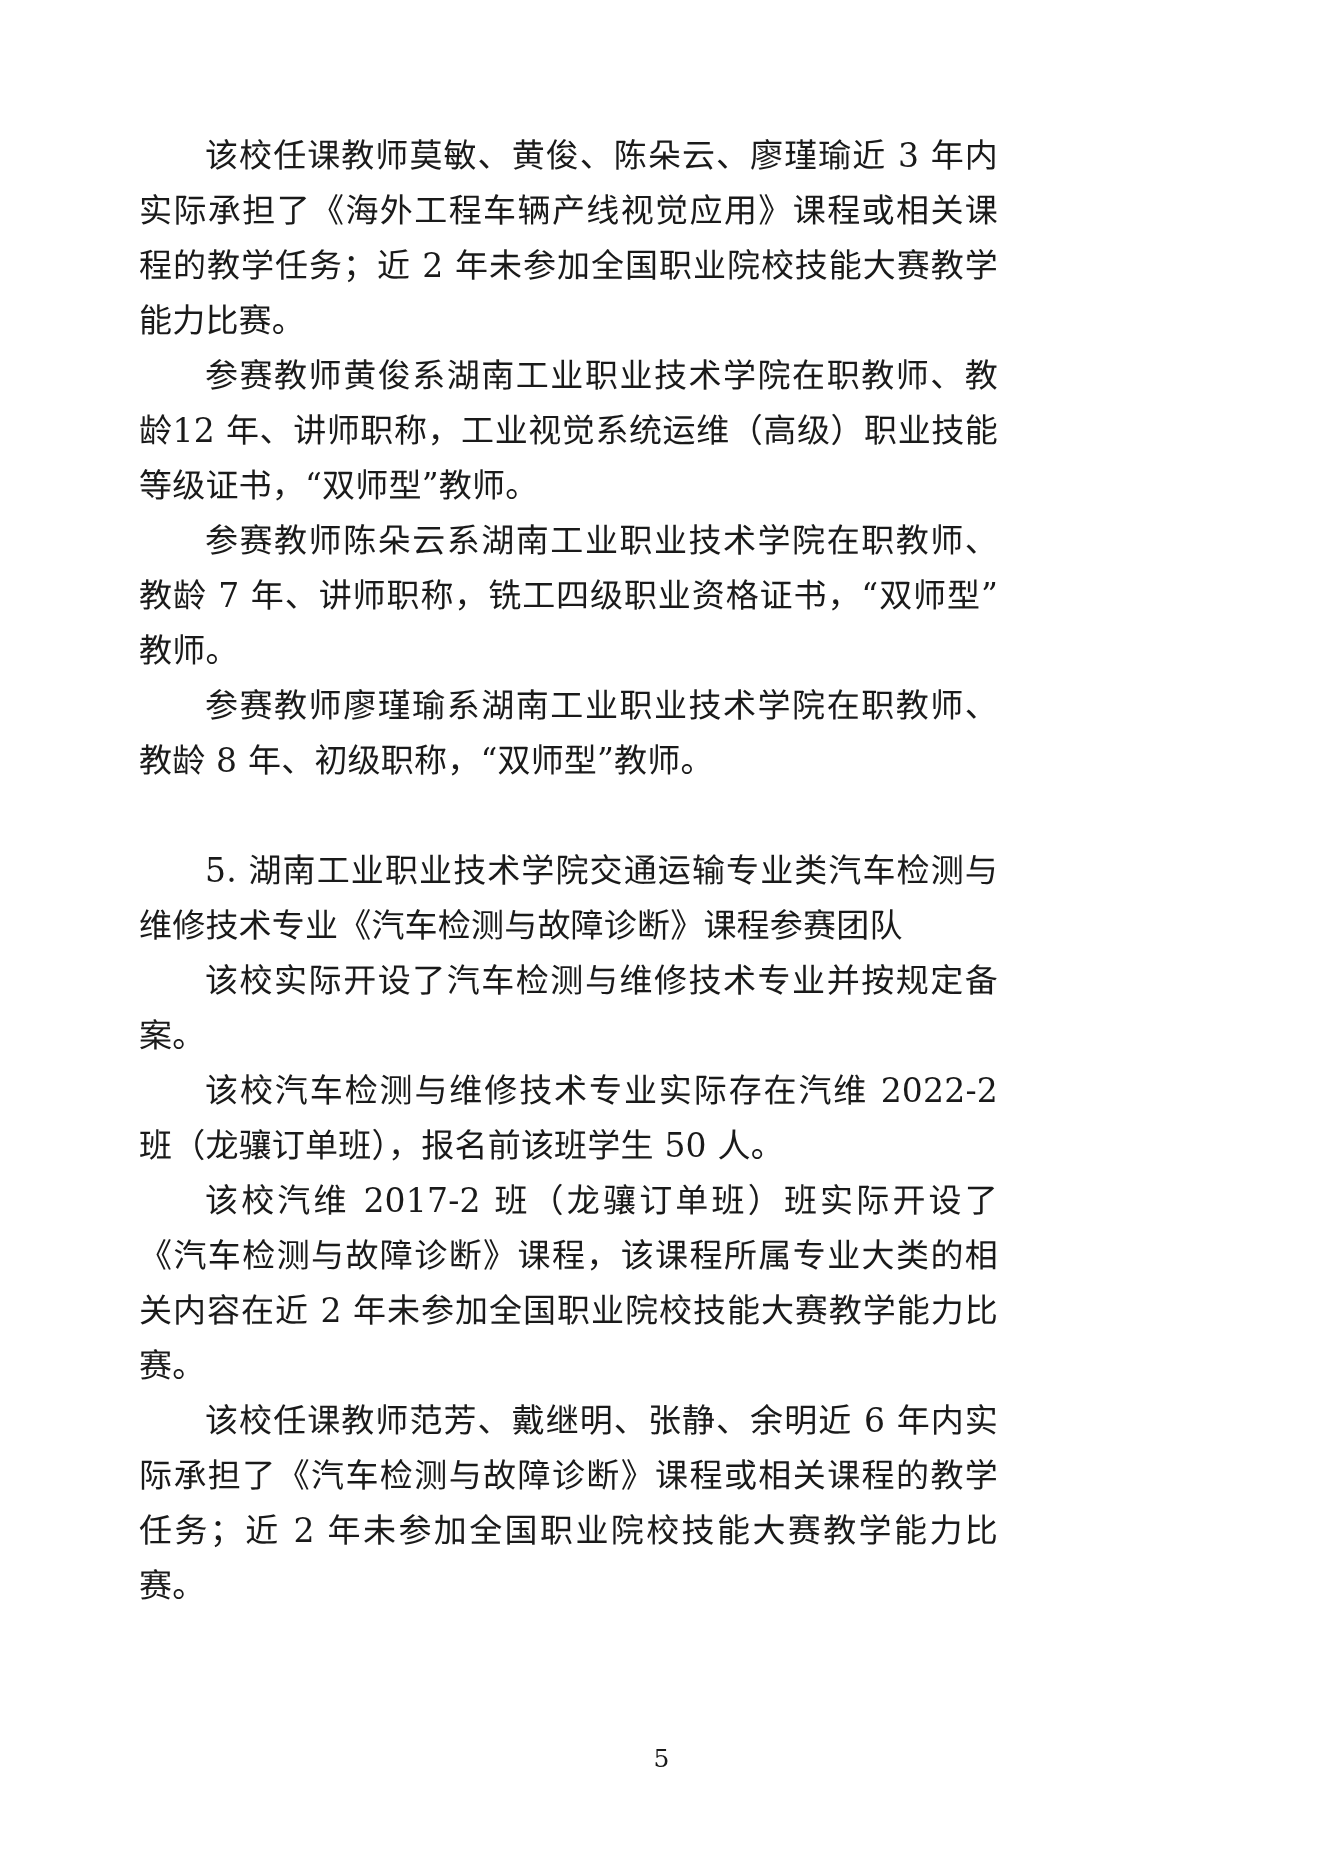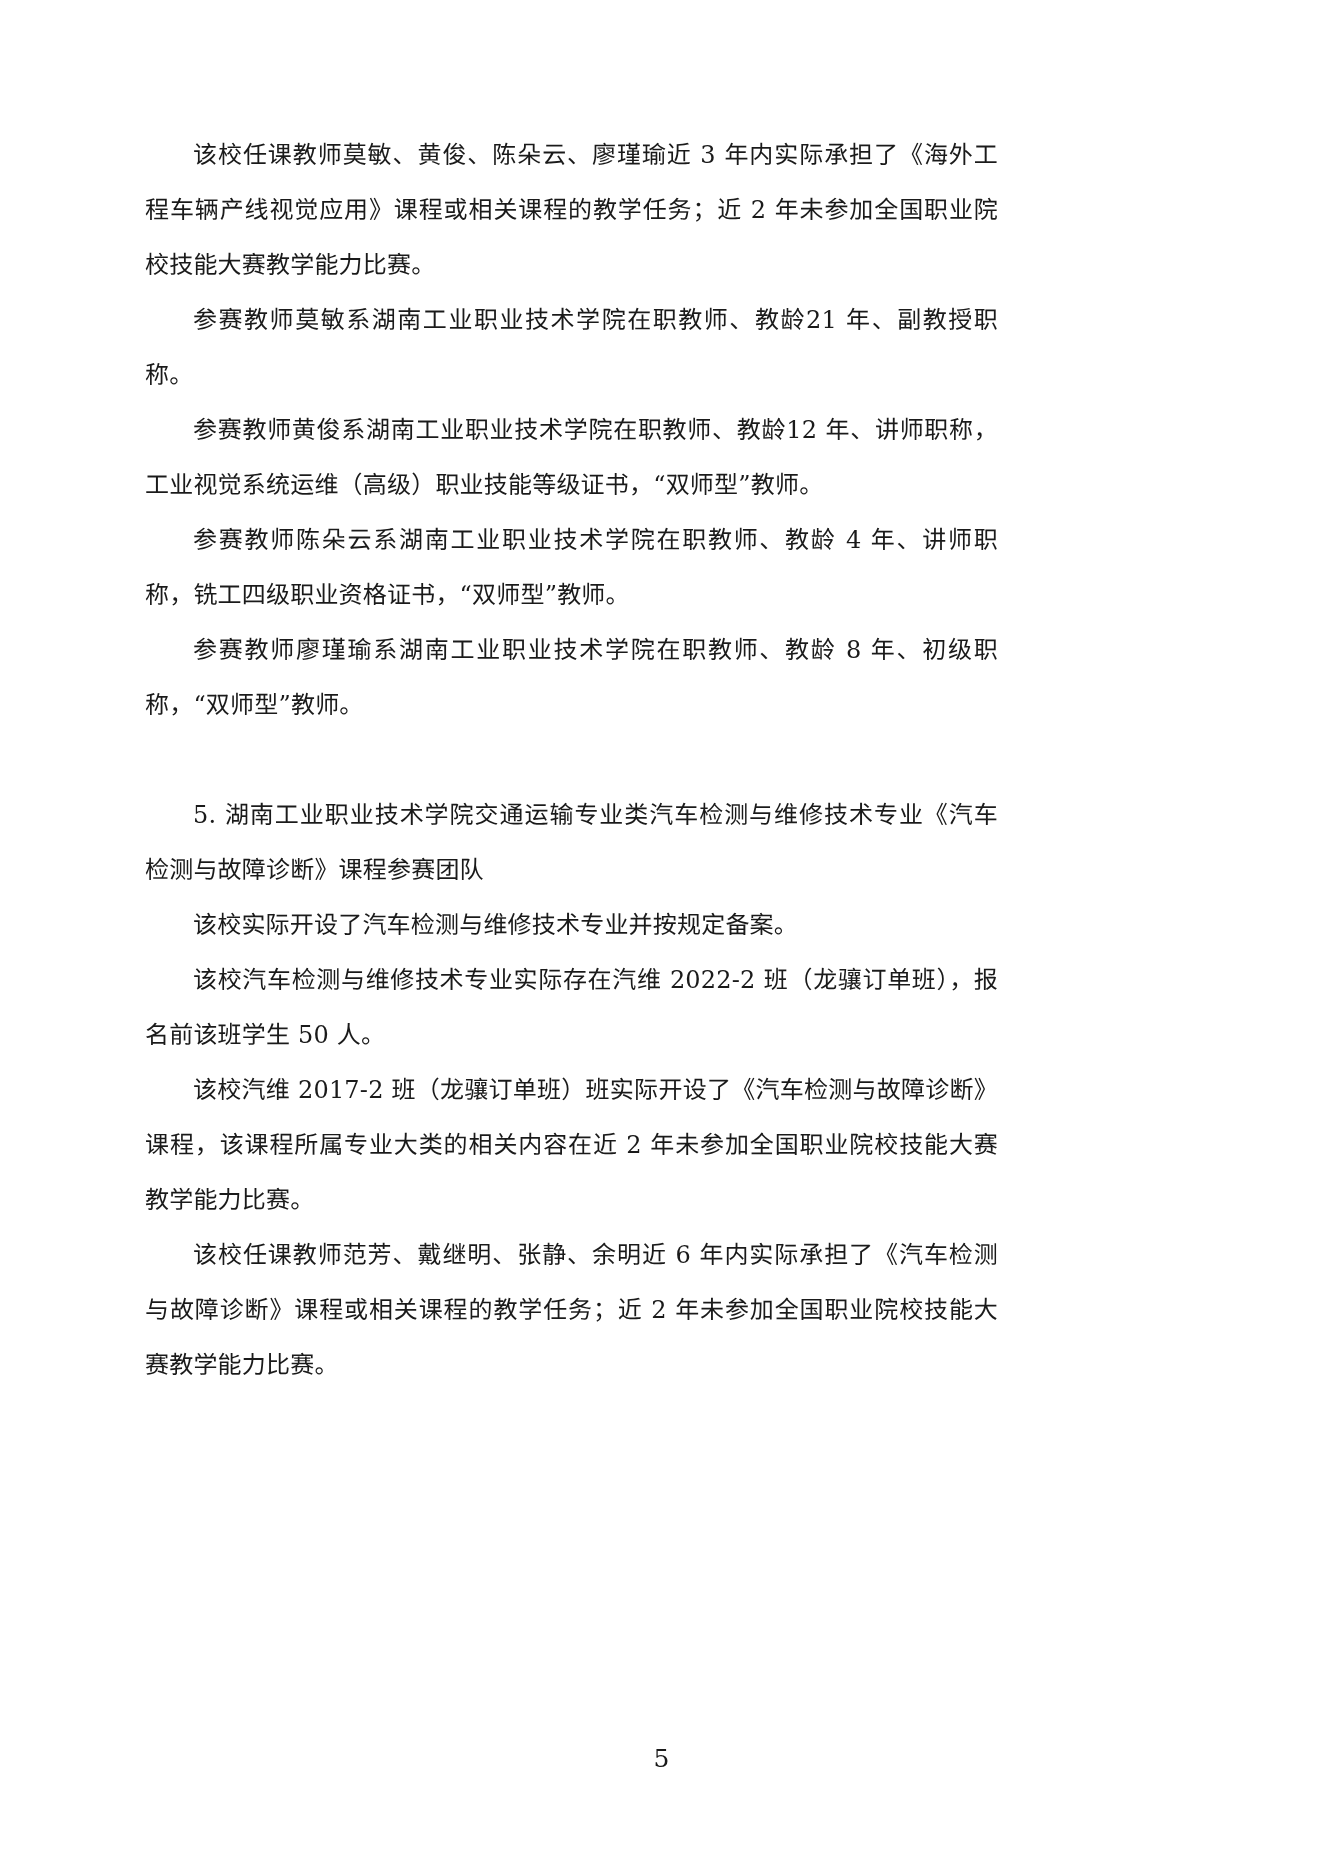--- a/index.html
+++ b/index.html
@@ -24,26 +24,26 @@
     background: #fff;
     overflow: hidden;
   }
   .content {
     position: absolute;
     left: 138px;
     top: 128px;
     width: 860px;
   }
   .para {
-    font-size: 24px;
+    font-size: 33px;
     line-height: 55px;
     text-align: justify;
     text-justify: inter-ideograph;
     text-indent: 2em;
-    margin: 0 0 0 7px;
+    margin: 0 0 0 1px;
     letter-spacing: 0.2px;
     word-break: break-all;
   }
   .spacer-block {
     height: 55px;
   }
   .page-number {
     position: absolute;
     left: 0;
     top: 1744px;
@@ -55,25 +55,24 @@
   }
 </style>
 </head>
 <body>
 
 <div class="page">
   <div class="content">
 
     <p class="para">该校任课教师莫敏、黄俊、陈朵云、廖瑾瑜近 3 年内实际承担了《海外工程车辆产线视觉应用》课程或相关课程的教学任务；近 2 年未参加全国职业院校技能大赛教学能力比赛。</p>
 
-    <p class="para">参赛教师莫敏系湖南工业职业技术学院在职教师、教龄21 年、副教授职称。</p>
 
     <p class="para">参赛教师黄俊系湖南工业职业技术学院在职教师、教龄12 年、讲师职称，工业视觉系统运维（高级）职业技能等级证书，“双师型”教师。</p>
 
-    <p class="para">参赛教师陈朵云系湖南工业职业技术学院在职教师、教龄 4 年、讲师职称，铣工四级职业资格证书，“双师型”教师。</p>
+    <p class="para">参赛教师陈朵云系湖南工业职业技术学院在职教师、教龄 7 年、讲师职称，铣工四级职业资格证书，“双师型”教师。</p>
 
     <p class="para">参赛教师廖瑾瑜系湖南工业职业技术学院在职教师、教龄 8 年、初级职称，“双师型”教师。</p>
 
     <div class="spacer-block"></div>
 
     <p class="para">5. 湖南工业职业技术学院交通运输专业类汽车检测与维修技术专业《汽车检测与故障诊断》课程参赛团队</p>
 
     <p class="para">该校实际开设了汽车检测与维修技术专业并按规定备案。</p>
 
     <p class="para">该校汽车检测与维修技术专业实际存在汽维 2022-2 班（龙骧订单班），报名前该班学生 50 人。</p>

